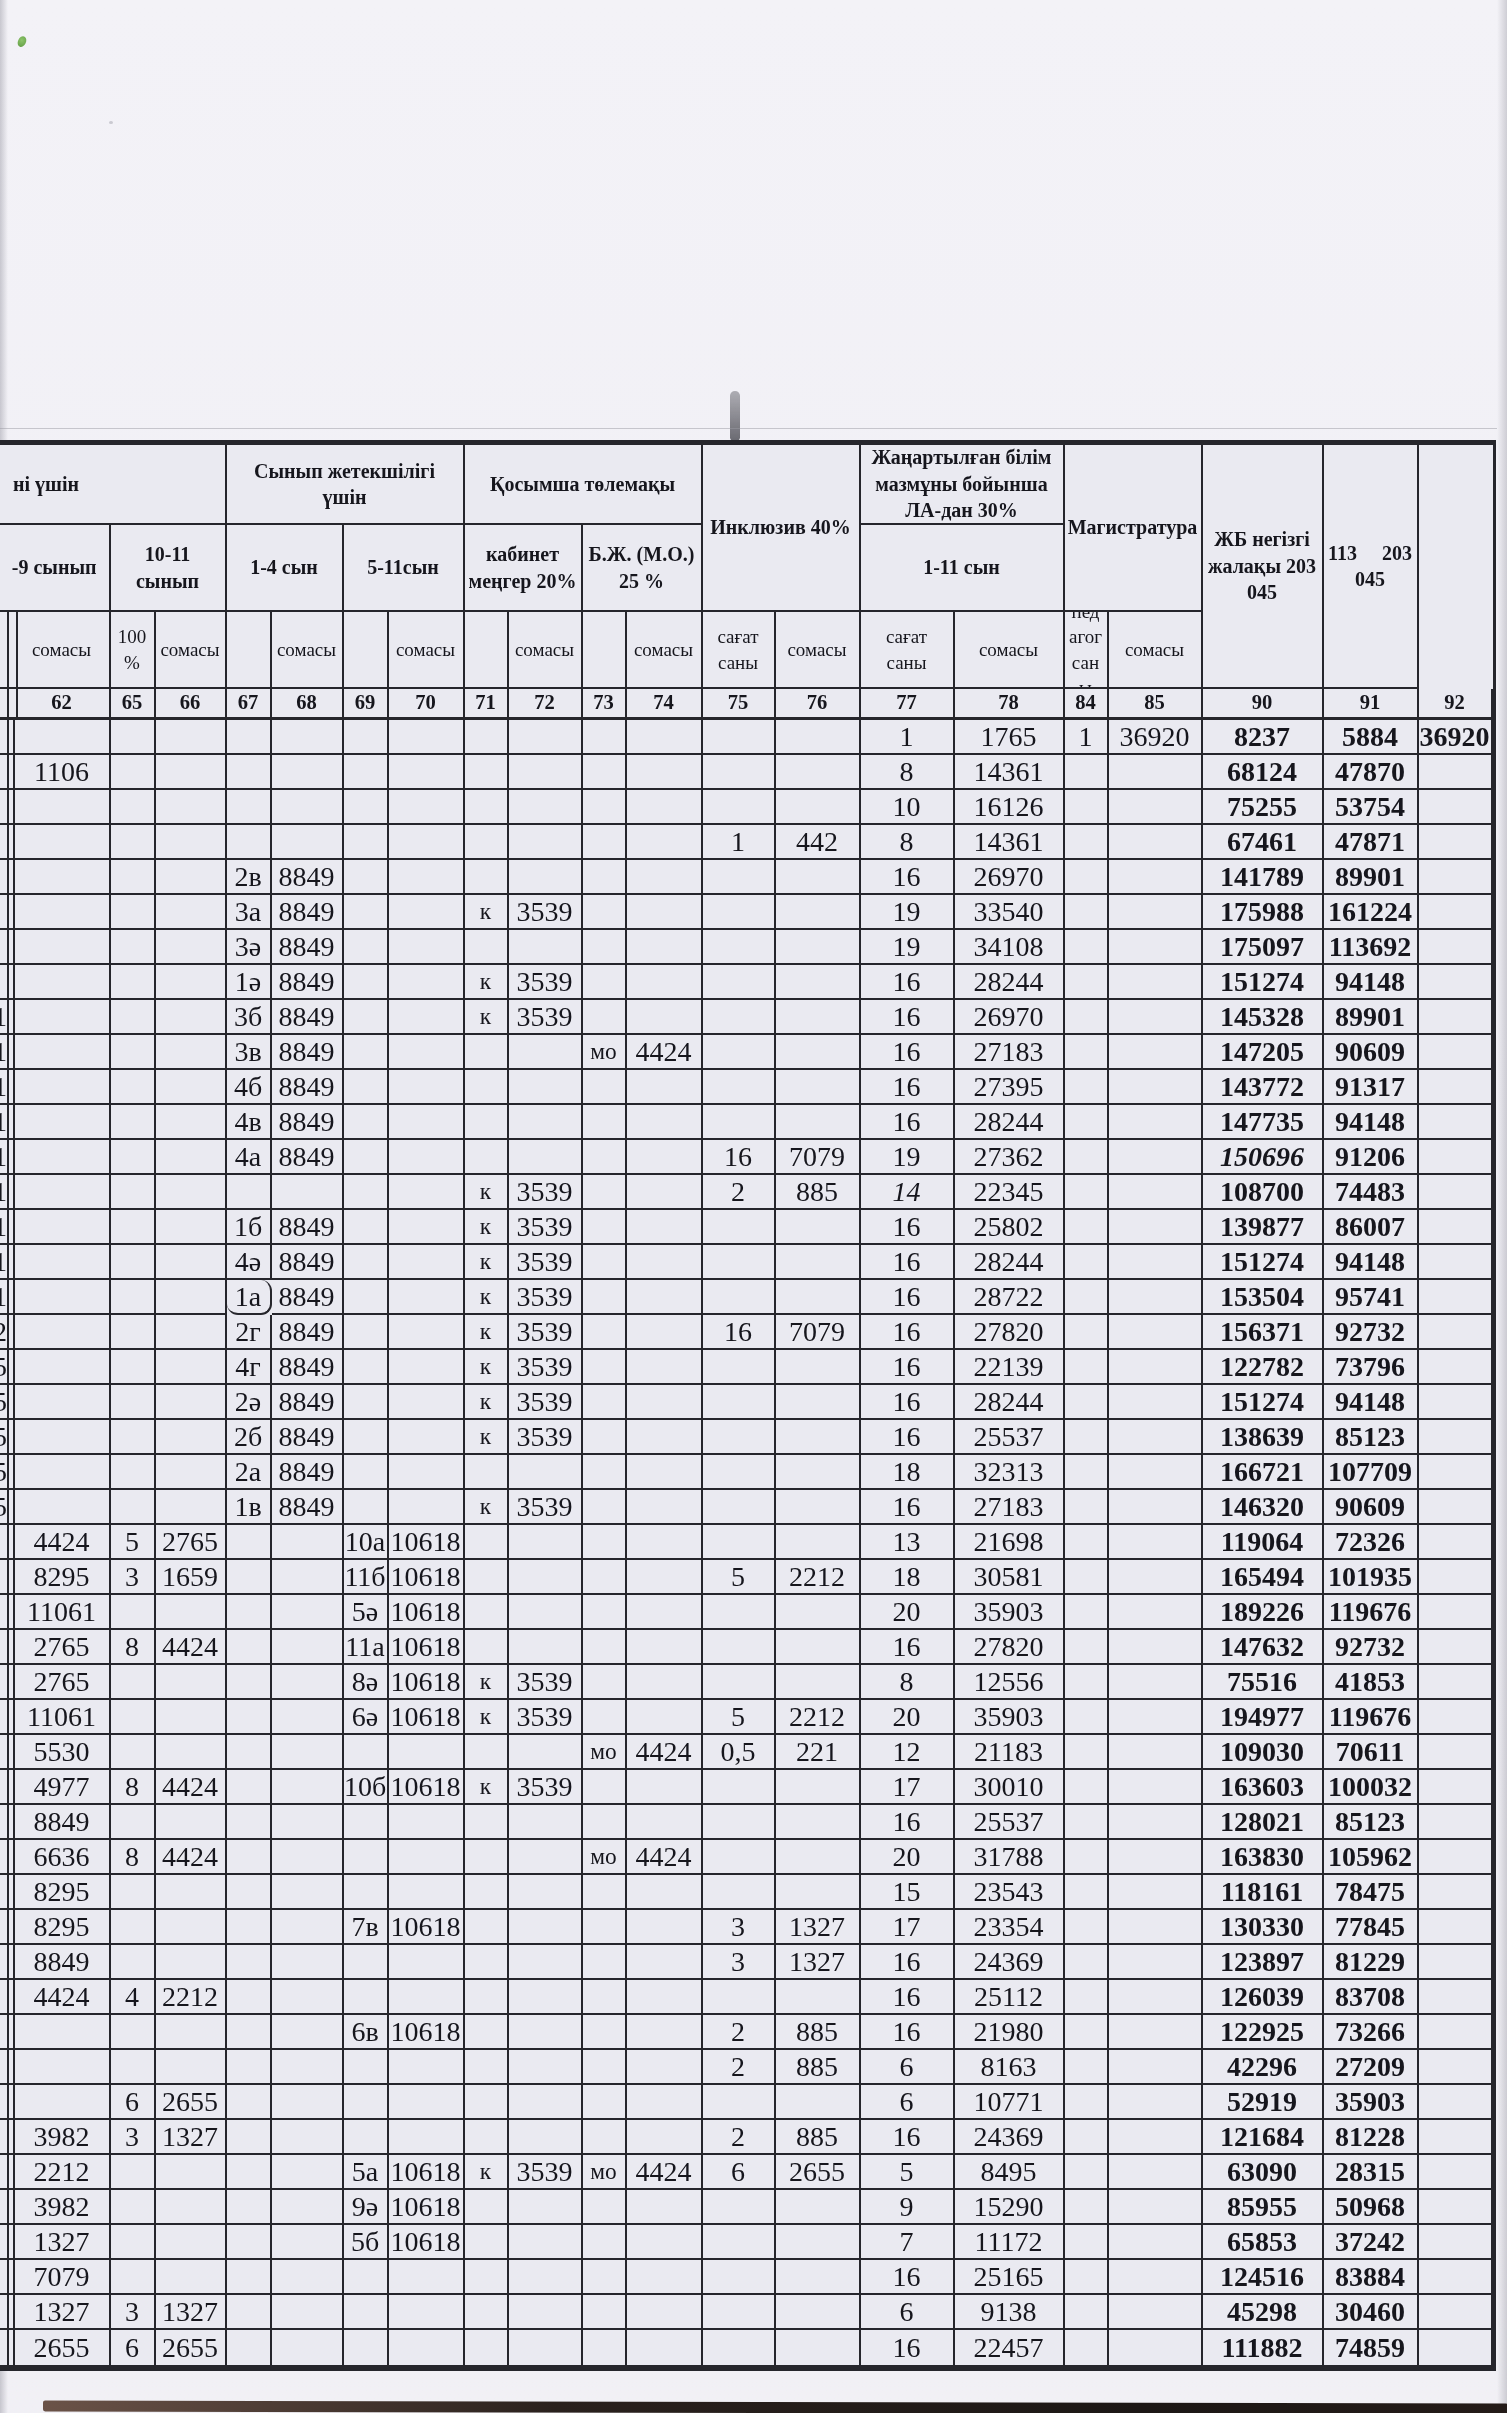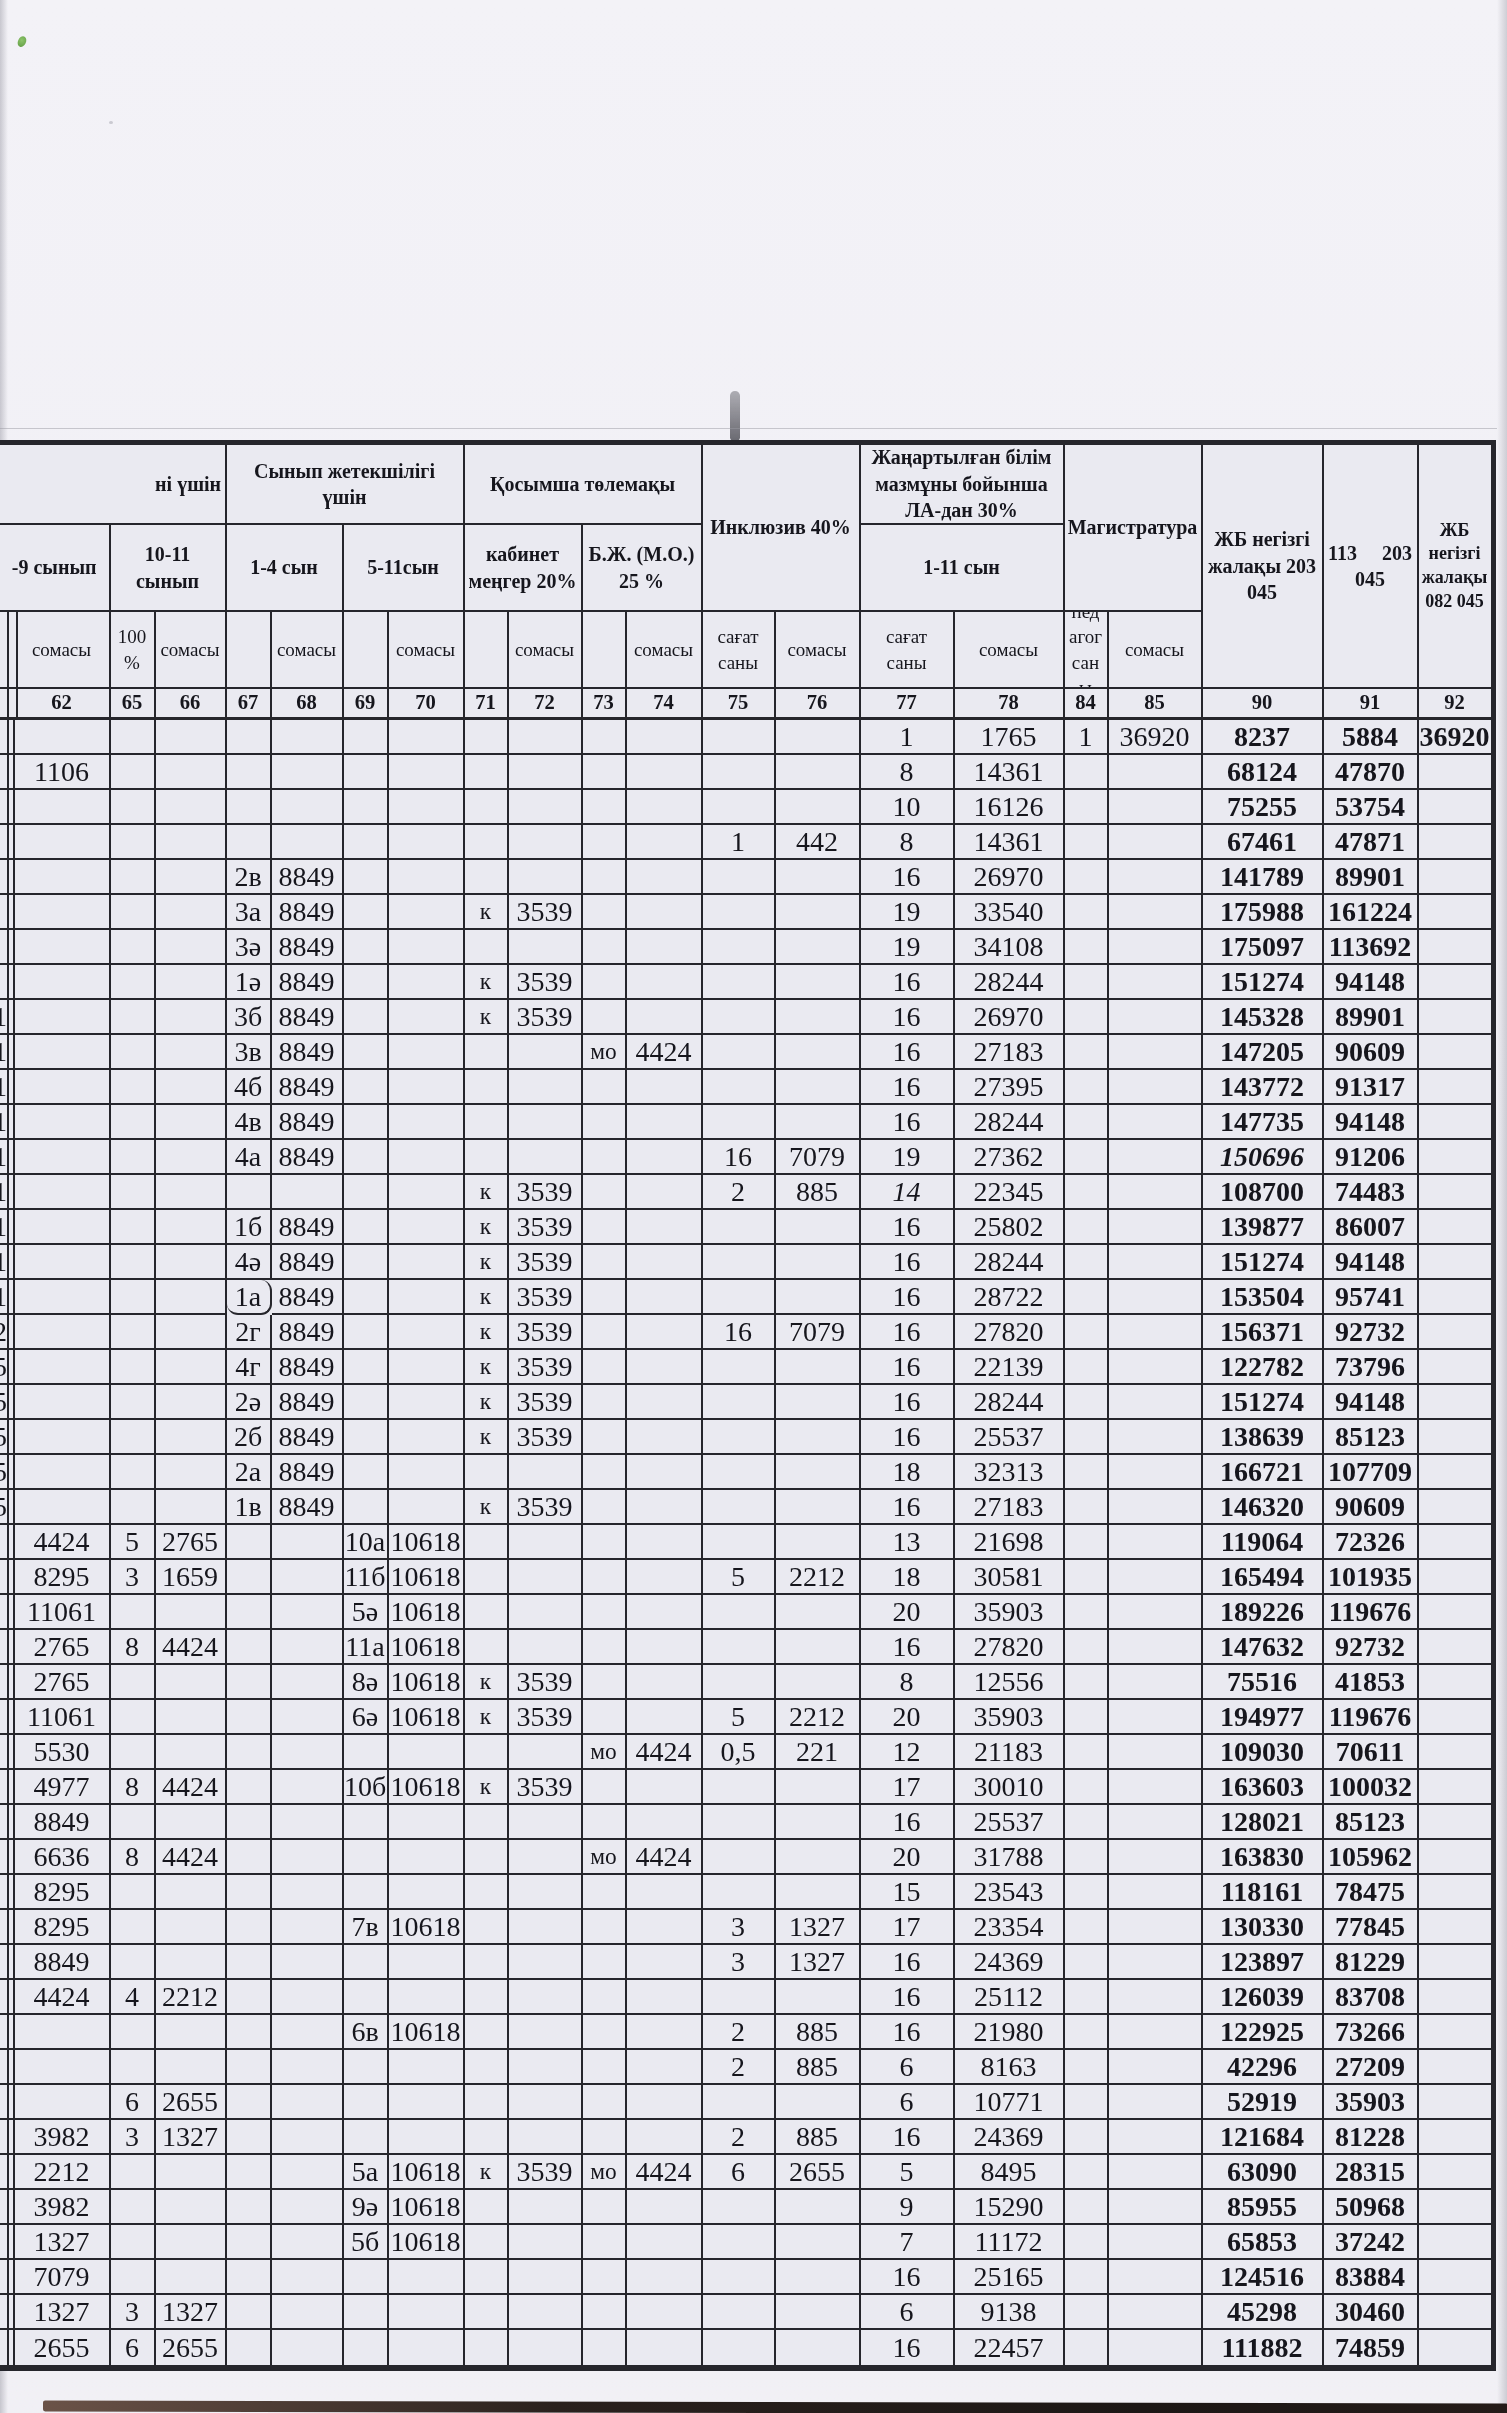--- a/index.html
+++ b/index.html
@@ -33,21 +33,21 @@
     border-right:3.4px solid var(--ln);
     border-bottom:6.2px solid var(--ln);
     background:var(--tablebg);
   }
   .h,.c{
     display:flex;align-items:center;justify-content:center;text-align:center;
     border-right:2.1px solid var(--ln);border-bottom:2.8px solid var(--ln);
     overflow:hidden;
   }
   .h{font-weight:bold;font-size:20px;line-height:1.32;padding:1.4px 3.4px;white-space:pre-line;}
-  .h.left{justify-content:flex-end;text-align:left;padding-left:13px;}
+  .h.left{justify-content:flex-start;text-align:left;padding-left:13px;}
   .h.sub{font-weight:normal;font-size:19px;overflow-wrap:anywhere;}
   .h.num{font-size:20.6px;padding:0;}
   .h.numrow{border-bottom:3.4px solid var(--ln);}
   .h.tight{font-size:18px;padding:1.4px 2.1px;}
   .c{font-size:28px;padding:0 1.4px;}
   .c.sm{font-size:23.4px;}
   .c.bold{font-weight:bold;}
   .noL{border-left:none;}
   .frag{justify-content:flex-end;padding:0;}
   .frag span{flex:0 0 auto;}
@@ -69,21 +69,20 @@
 
     <div class="h left" style="grid-column:1/6;grid-row:1"><span>ні үшін</span></div>
     <div class="h" style="grid-column:10/14;grid-row:1"><span>Қосымша төлемақы</span></div>
     <div class="h" style="grid-column:6/10;grid-row:1"><span>Сынып жетекшілігі үшін</span></div>
     <div class="h" style="grid-column:14/16;grid-row:1/3"><span>Инклюзив  40%</span></div>
     <div class="h" style="grid-column:16/18;grid-row:1"><span>Жаңартылған білім мазмұны бойынша ЛА-дан 30%</span></div>
     <div class="h" style="grid-column:18/20;grid-row:1/3"><span>Магистратура</span></div>
     <div class="h" style="grid-column:20/21;grid-row:1/4"><span>ЖБ негізгі жалақы 203 045</span></div>
     <div class="h" style="grid-column:21/22;grid-row:1/4"><span>113&nbsp;&nbsp;&nbsp;&nbsp;&nbsp;203
 045</span></div>
-    <div class="h tight" style="grid-column:22/23;grid-row:1/4"><span>ЖБ негізгі жалақы 082 045</span></div>
 
     <div class="h noL" style="grid-column:1/4;grid-row:2"><span>-9 сынып</span></div>
     <div class="h" style="grid-column:4/6;grid-row:2"><span>10-11 сынып</span></div>
     <div class="h" style="grid-column:6/8;grid-row:2"><span>1-4 сын</span></div>
     <div class="h" style="grid-column:8/10;grid-row:2"><span>5-11сын</span></div>
     <div class="h" style="grid-column:10/12;grid-row:2"><span>кабинет меңгер 20%</span></div>
     <div class="h" style="grid-column:12/14;grid-row:2"><span>Б.Ж. (М.О.) 25 %</span></div>
     <div class="h" style="grid-column:16/18;grid-row:2"><span>1-11 сын</span></div>
 
   <div class="h noL" style="grid-area: 3 / 1;"></div>

